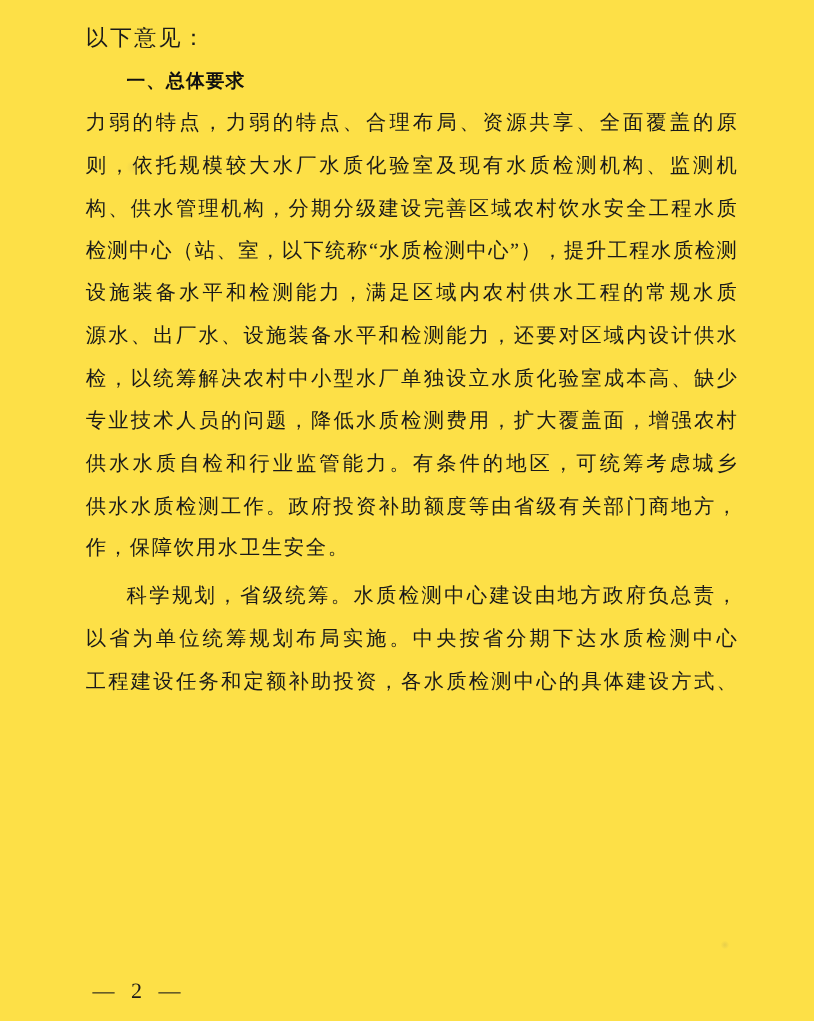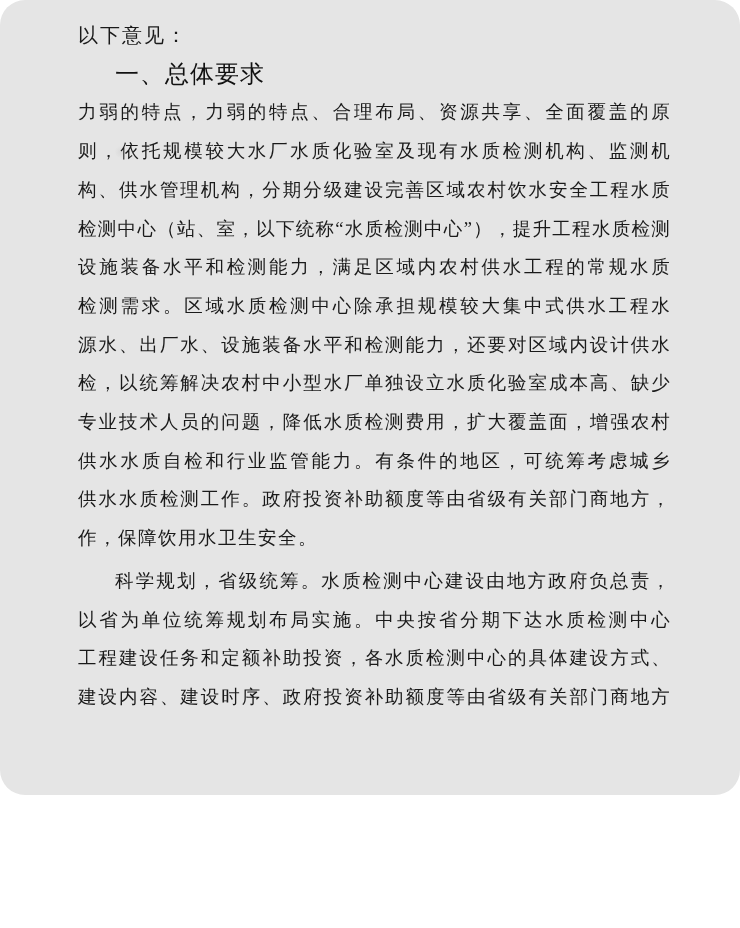--- a/index.html
+++ b/index.html
@@ -1,24 +1,23 @@
 <!DOCTYPE html>
 <html><head>
 <meta charset="utf-8">
 <style>
   html, body { margin: 0; padding: 0; background: #ffffff; }
   .page {
     position: relative;
     width: 740px;
-    height: 795px;
-    background: #e5e5e5;
+    height: 928px;
+    background: #fde047;
     overflow: hidden;
     font-family: "Liberation Serif", "DejaVu Serif", serif;
     color: #1a1a1a;
-    border-radius: 25px;
   }
   .content {
     position: absolute;
     left: 78px;
     top: 16px;
     width: 592px;
   }
   .line {
     font-size: 18.5px;
     line-height: 38.7px;
@@ -36,22 +35,22 @@
   .line.indent { text-indent: 37px; }
   .line.last {
     text-align: right;
     text-align-last: left;
     letter-spacing: 1.5px;
   }
   .heading {
     margin: 0;
     padding-left: 37px;
     font-family: "Liberation Sans", "DejaVu Sans", sans-serif;
-    font-weight: normal;
-    font-size: 24px;
+    font-weight: bold;
+    font-size: 17px;
     line-height: 38.7px;
     letter-spacing: 1px;
     color: #111111;
   }
   .heading.gap-top { margin-top: 14px; }
   .para { margin: 0; }
   .para.gap-sm { margin-top: 4px; }
   sup.cube {
     font-size: 11px;
     vertical-align: super;
@@ -93,34 +92,32 @@
     <div class="line intro">以下意见：</div>
 
     <h2 class="heading">一、总体要求</h2>
 
     <div class="para">
       <div class="line">力弱的特点，力弱的特点、合理布局、资源共享、全面覆盖的原</div>
       <div class="line">则，依托规模较大水厂水质化验室及现有水质检测机构、监测机</div>
       <div class="line">构、供水管理机构，分期分级建设完善区域农村饮水安全工程水质</div>
       <div class="line">检测中心（站、室，以下统称“水质检测中心”），提升工程水质检测</div>
       <div class="line">设施装备水平和检测能力，满足区域内农村供水工程的常规水质</div>
-      <div class="line">检测需求。区域水质检测中心除承担规模较大集中式供水工程水</div>
       <div class="line">源水、出厂水、设施装备水平和检测能力，还要对区域内设计供水</div>
       <div class="line">检，以统筹解决农村中小型水厂单独设立水质化验室成本高、缺少</div>
       <div class="line">专业技术人员的问题，降低水质检测费用，扩大覆盖面，增强农村</div>
       <div class="line">供水水质自检和行业监管能力。有条件的地区，可统筹考虑城乡</div>
       <div class="line">供水水质检测工作。政府投资补助额度等由省级有关部门商地方，</div>
       <div class="line last">作，保障饮用水卫生安全。</div>
     </div>
 
 
     <div class="para gap-sm">
       <div class="line indent">科学规划，省级统筹。水质检测中心建设由地方政府负总责，</div>
       <div class="line">以省为单位统筹规划布局实施。中央按省分期下达水质检测中心</div>
       <div class="line">工程建设任务和定额补助投资，各水质检测中心的具体建设方式、</div>
-      <div class="line">建设内容、建设时序、政府投资补助额度等由省级有关部门商地方</div>
     </div>
 
   </div>
 
   <div class="footer">— 2 —</div>
 
 </div>
 
 </body></html>

